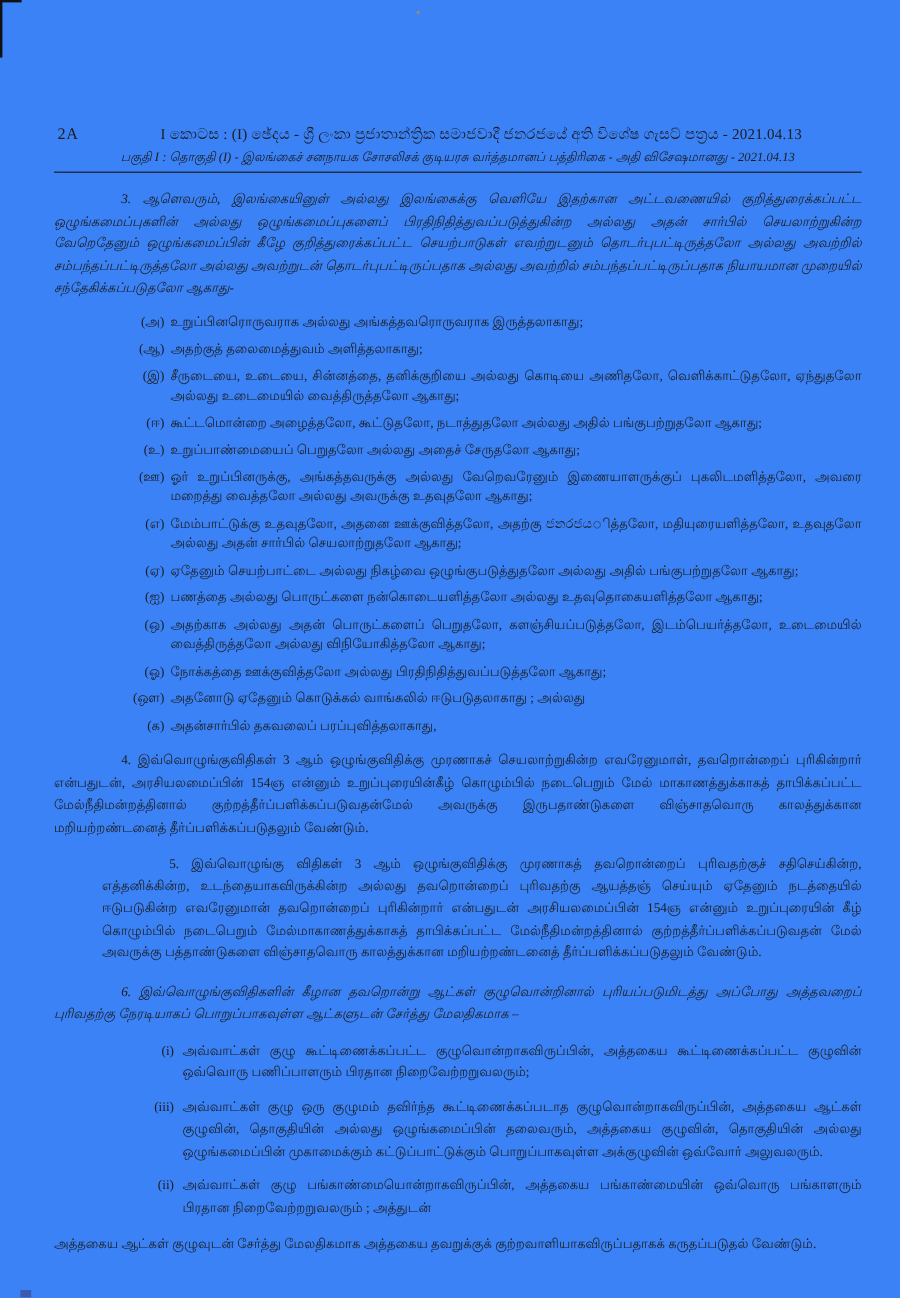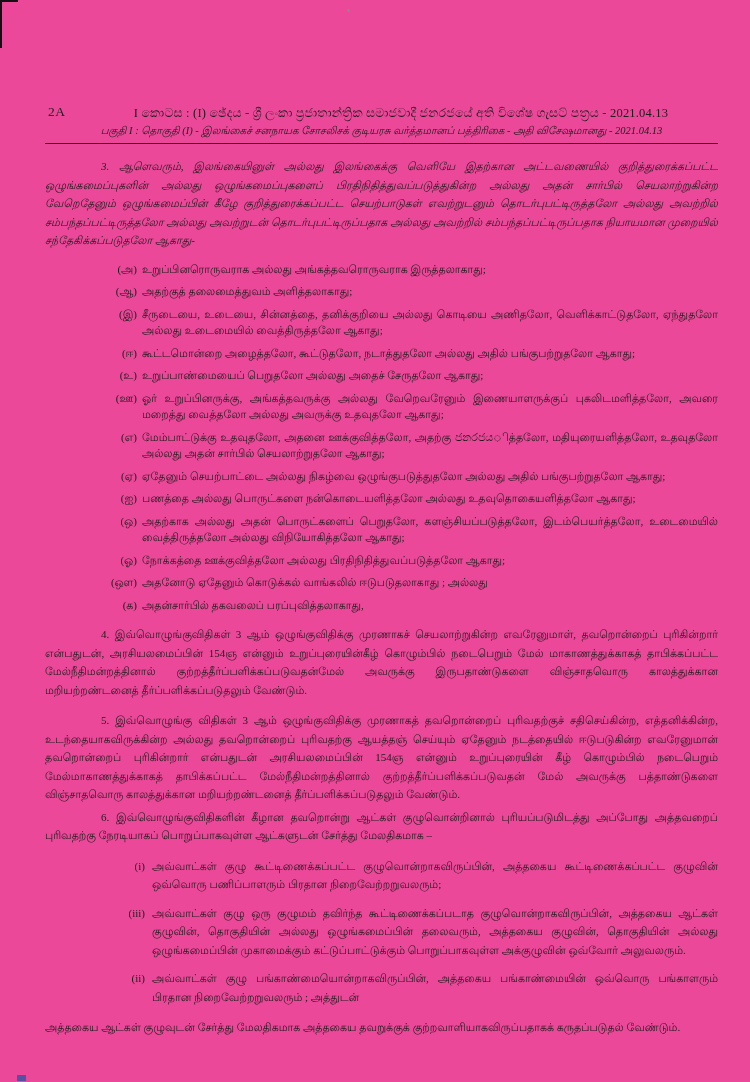--- a/index.html
+++ b/index.html
@@ -1,40 +1,40 @@
 <!DOCTYPE html>
 <html><head>
 <meta charset="utf-8">
 <style>
   html,body{margin:0;padding:0;}
   body{
     width:750px;height:1082px;background:#ffffff;position:relative;overflow:hidden;
     font-family:"Liberation Serif","DejaVu Serif",serif;color:#1c1c1c;
     -webkit-font-smoothing:antialiased;
   }
-  .page{position:absolute;inset:0;background:#ec4899;}
+  .page{position:absolute;inset:0;background:#3b82f6;}
   
   .mark-corner-v{position:absolute;left:0;top:0;width:2px;height:48px;background:#111;}
   .mark-corner-h{position:absolute;left:0;top:0;width:18px;height:2px;background:#111;}
   .mark-dot{position:absolute;left:347px;top:9px;width:3px;height:3px;background:#8a8a8a;border-radius:50%;}
   .mark-blue{position:absolute;left:17px;top:1075px;width:9px;height:6px;background:#3c55a5;opacity:.85;}
 
   .content{position:absolute;left:45px;right:32px;top:103px;}
 
   .hdr-row{position:relative;text-align:center;}
   .hdr-pageno{position:absolute;left:3px;top:1px;font-size:13.5px;letter-spacing:.5px;}
   .hdr-sinhala{font-weight:normal;font-size:12.5px;letter-spacing:.2px;margin-left:39px;}
   .hdr-tamil{font-style:italic;font-size:10.5px;margin-top:4px;text-align:center;font-family:Liberation Serif, serif;}
   .hdr-rule{border:0;border-top:1.8px solid #1d1d1d;margin:5px 0 0 0;}
 
   .para{font-size:11px;line-height:18.5px;text-align:justify;text-indent:56px;margin:0;}
   .p3{margin-top:13px;font-style:italic;}
   .p4{margin-top:12px;}
-  .p5{margin-top:12px;}
-  .p6{margin-top:4px;}
+  .p5{margin-top:12px;margin-left:40px;}
+  .p6{margin-top:14px;font-style:italic;}
   .closing{margin-top:12px;text-indent:0;}
 
   .plist{margin-top:11px;}
   .plist .item{display:flex;margin-bottom:6px;font-size:11px;line-height:16.5px;}
   .plist .lbl{width:92px;padding-right:5px;text-align:right;flex-shrink:0;}
   .plist .txt{flex:1;text-align:justify;}
 
   .rlist{margin-top:12px;}
   .rlist .item{display:flex;margin-bottom:10px;font-size:11px;line-height:18.5px;}
   .rlist .lbl{width:100px;padding-right:7px;text-align:right;flex-shrink:0;}

